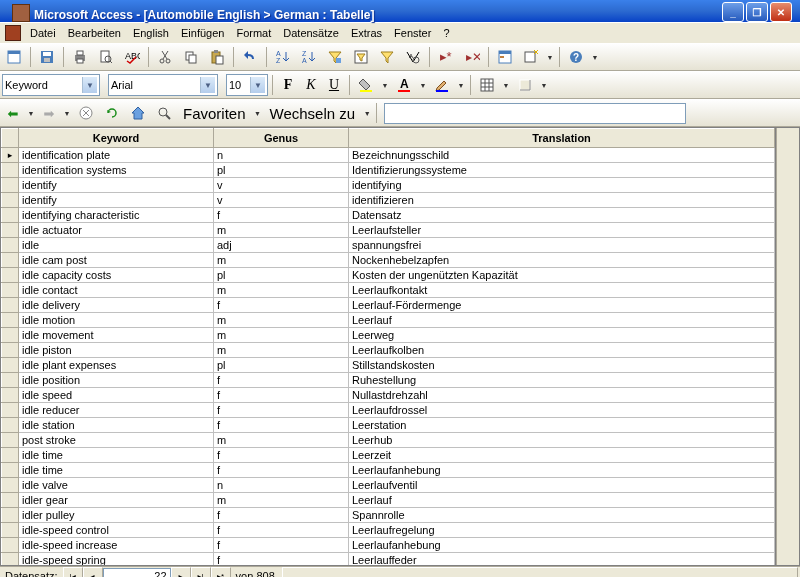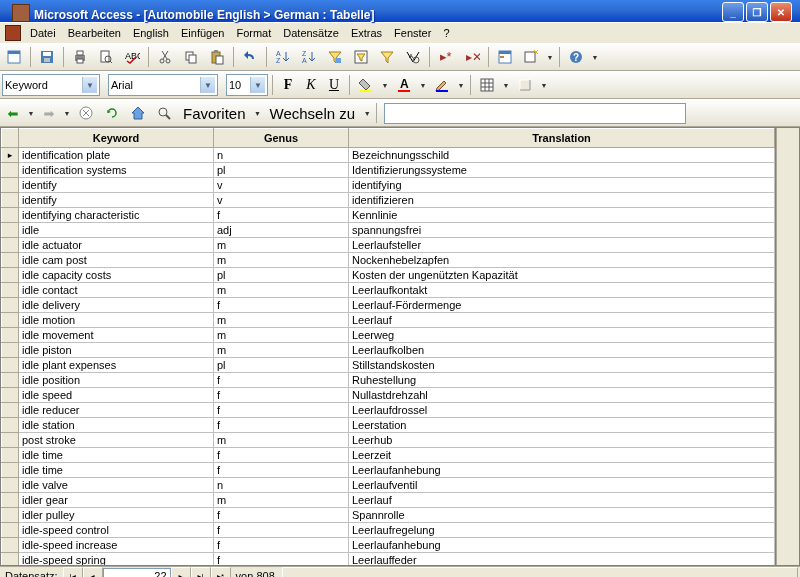--- a/index.html
+++ b/index.html
@@ -350,33 +350,33 @@
           <tr>
             <td class="rowsel"></td>
             <td>identify</td>
             <td>v</td>
             <td>identifizieren</td>
           </tr>
           <tr>
             <td class="rowsel"></td>
             <td>identifying characteristic</td>
             <td>f</td>
-            <td>Kennlinie</td>
+            <td>Datensatz</td>
+          </tr>
+          <tr>
+            <td class="rowsel"></td>
+            <td>idle actuator</td>
+            <td>m</td>
+            <td>Leerlaufsteller</td>
           </tr>
           <tr>
             <td class="rowsel"></td>
             <td>idle</td>
             <td>adj</td>
             <td>spannungsfrei</td>
-          </tr>
-          <tr>
-            <td class="rowsel"></td>
-            <td>idle actuator</td>
-            <td>m</td>
-            <td>Leerlaufsteller</td>
           </tr>
           <tr>
             <td class="rowsel"></td>
             <td>idle cam post</td>
             <td>m</td>
             <td>Nockenhebelzapfen</td>
           </tr>
           <tr>
             <td class="rowsel"></td>
             <td>idle capacity costs</td>

